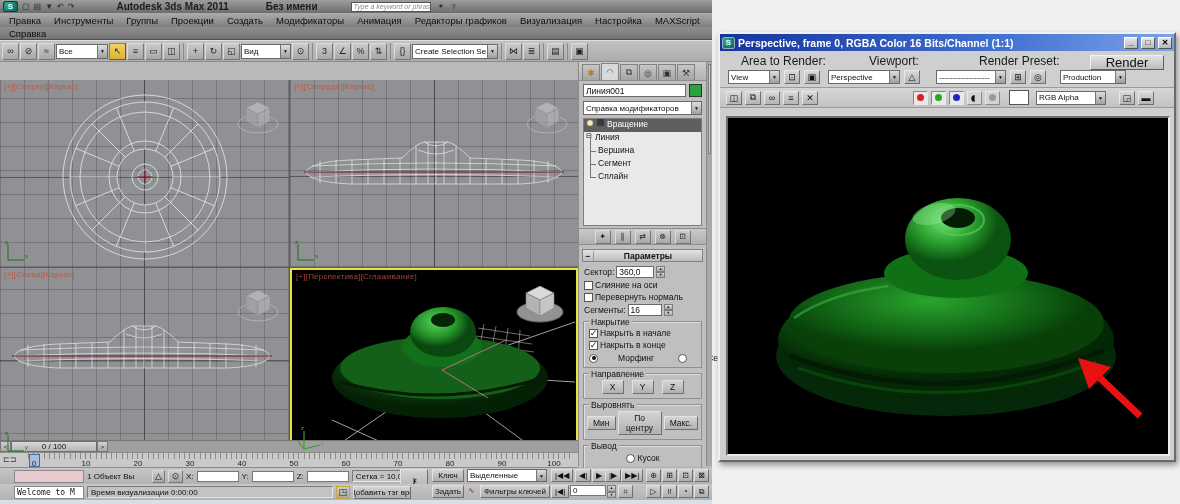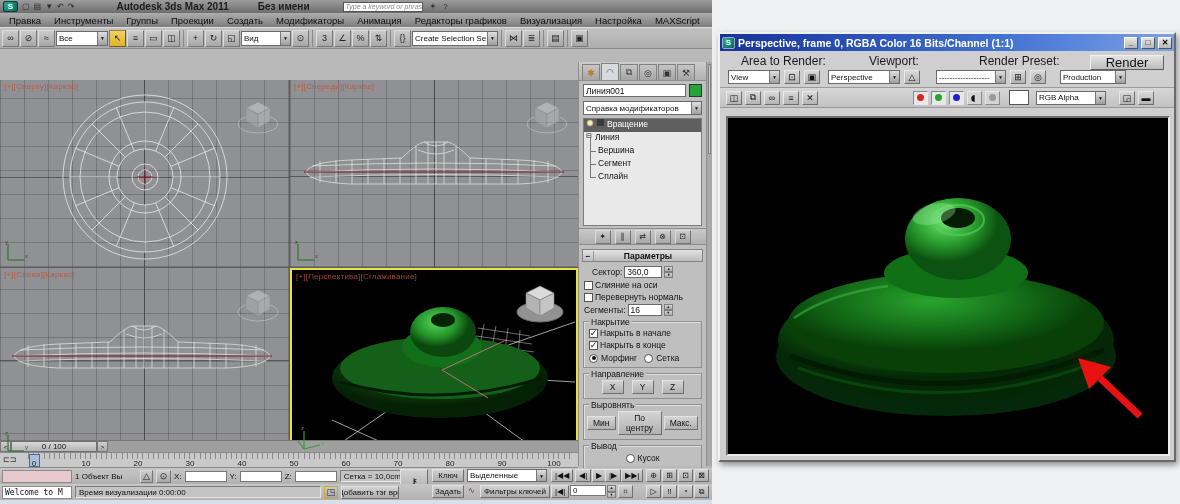--- a/index.html
+++ b/index.html
@@ -5,21 +5,21 @@
 *{box-sizing:border-box;margin:0;padding:0}
 html,body{width:1180px;height:504px;overflow:hidden}
 body{background:#eef0f1;font-family:"Liberation Sans",sans-serif;position:relative;color:#111}
 
 #maxwin{position:absolute;left:0;top:0;width:712px;height:504px;background:#b9b9b9}
 .titlebar{height:13px;background:linear-gradient(#9d9d9d,#6d6d6d);display:flex;align-items:center;gap:3px;padding:0 3px;font-size:9px}
 .logo{width:15px;height:11px;background:radial-gradient(circle at 30% 30%,#2fae9a,#0b5e56);border:1px solid #083f39;border-radius:2px;color:#eafff8;font-size:8px;font-weight:bold;display:flex;align-items:center;justify-content:center;line-height:1}
 .qat{display:flex;gap:2px;align-items:center}
 .qat span{font-size:8px;color:#2b2b2b;padding:0 1px}
 .apptitle{font-weight:bold;font-size:10px;margin-left:38px;color:#1c1c1c;white-space:nowrap}
-.doctitle{font-weight:bold;font-size:10px;margin-left:26px;color:#1c1c1c}
+.doctitle{font-weight:bold;font-size:10px;margin-left:34px;color:#1c1c1c}
 .searchbox{margin-left:30px;width:80px;height:10px;background:#fff;border:1px solid #555;font-style:italic;font-size:7px;color:#8a8a8a;padding:0 2px;display:flex;align-items:center;overflow:hidden;white-space:nowrap}
 .titleic{font-size:8px;color:#2b2b2b;margin-left:4px}
 .menubar{height:14px;background:linear-gradient(#adadad,#7d7d7d);display:flex;gap:13px;padding:0 9px;font-size:9.5px;align-items:center;white-space:nowrap}
 .menubar2{height:13px;background:linear-gradient(#8f8f8f,#747474);display:flex;padding:0 9px;font-size:9.5px;align-items:center;border-bottom:1px solid #4f4f4f}
 .menuitem{color:#0d0d0d;cursor:default}
 
 .tbar{height:22px;background:linear-gradient(#c2c2c2,#adadad);border-top:1px solid #dedede;border-bottom:1px solid #8b8b8b;display:flex;align-items:center;gap:1px;padding:0 2px;font-size:10px;white-space:nowrap}
 .tbtn{min-width:17px;height:17px;border:1px solid;border-color:#dcdcdc #767676 #767676 #dcdcdc;background:linear-gradient(#cbcbcb,#a7a7a7);display:flex;align-items:center;justify-content:center;font-size:9px;color:#222;padding:0 1px}
 .tbtn.active{background:linear-gradient(#f0d263,#ddb32e);border-color:#9a8438 #6e5c1c #6e5c1c #9a8438}
 .vsep{width:1px;height:17px;background:#8a8a8a;margin:0 2px}
@@ -69,21 +69,21 @@
 .pbtn{border:1px solid;border-color:#e2e2e2 #6f6f6f #6f6f6f #e2e2e2;background:linear-gradient(#d4d4d4,#b1b1b1);font-size:8.5px;padding:1px 5px;text-align:center}
 
 .trackbar{position:absolute;left:0;top:440px;width:578px;height:12px;background:#9f9f9f;border-top:1px solid #777;display:flex;align-items:stretch;font-size:8px}
 .tb-arrow{width:11px;background:linear-gradient(#cfcfcf,#a8a8a8);border:1px solid #777;display:flex;align-items:center;justify-content:center;font-size:6px}
 .tb-handle{width:86px;background:linear-gradient(#d8d8d8,#b4b4b4);border:1px solid #6f6f6f;display:flex;align-items:center;justify-content:center}
 .ruler{position:absolute;left:0;top:452px;width:578px;height:16px;background:#c9c9c9;border-top:1px solid #8a8a8a;border-bottom:1px solid #8a8a8a;font-size:8px}
 .ruler .ticks{position:absolute;left:28px;right:4px;top:0;height:6px;background:repeating-linear-gradient(90deg,#8b8b8b 0 1px,transparent 1px 5.2px)}
 .ruler .num{position:absolute;top:6px;transform:translateX(-50%);color:#222}
 .ruler .slider{position:absolute;left:29px;top:1px;width:11px;height:13px;background:#a8c0e0;border:1px solid #4a6a9a}
 .rulic{position:absolute;left:3px;top:2px;font-size:8px;color:#333}
-.sbar{position:absolute;left:0;width:712px;height:16px;display:flex;align-items:center;gap:3px;font-size:8px;background:linear-gradient(#c6c6c6,#b2b2b2);padding:0 2px}
+.sbar{position:absolute;left:0;width:712px;height:16px;display:flex;align-items:center;gap:3px;font-size:8px;background:linear-gradient(#c6c6c6,#b2b2b2);padding:0 14px}
 .sfld{background:#fff;border:1px solid #777;height:11px;display:flex;align-items:center;padding:0 2px}
 .sunk{background:#c3c3c3;border:1px solid;border-color:#7d7d7d #e6e6e6 #e6e6e6 #7d7d7d;height:12px;display:flex;align-items:center;padding:0 3px}
 .sbtn{border:1px solid;border-color:#e2e2e2 #6f6f6f #6f6f6f #e2e2e2;background:linear-gradient(#d2d2d2,#aeaeae);font-size:8px;height:13px;display:flex;align-items:center;justify-content:center;padding:0 3px;white-space:nowrap}
 .listener-pink{background:#e7c9ce;border:1px solid #8a8a8a;height:13px}
 .listener-white{background:#fff;border:1px solid #8a8a8a;height:13px;font-family:"DejaVu Sans Mono",monospace;font-size:8px;display:flex;align-items:center;padding:0 2px;white-space:nowrap;overflow:hidden}
 .keybig{width:28px;height:26px;border:1px solid;border-color:#e2e2e2 #6f6f6f #6f6f6f #e2e2e2;background:linear-gradient(#d2d2d2,#a9a9a9);display:flex;align-items:center;justify-content:center;font-size:11px}
 .bstrip{position:absolute;left:0;top:500px;width:712px;height:4px;background:#d7dfe9}
 
 #renderwin{position:absolute;left:718px;top:32px;width:458px;height:430px;background:#cfcfcf;border:2px solid;border-color:#f0f0f0 #6a6a6a #6a6a6a #f0f0f0;box-shadow:2px 3px 6px rgba(0,0,0,.4)}
 .rw-title{height:17px;background:linear-gradient(90deg,#16339c 0%,#3f6fd0 60%,#7ba2e8 100%);color:#fff;display:flex;align-items:center;font-size:10.5px;font-weight:bold;padding:0 2px;gap:3px;white-space:nowrap}
@@ -124,20 +124,23 @@
     <span class="menuitem">Инструменты</span>
     <span class="menuitem">Группы</span>
     <span class="menuitem">Проекции</span>
     <span class="menuitem">Создать</span>
     <span class="menuitem">Модификаторы</span>
     <span class="menuitem">Анимация</span>
     <span class="menuitem">Редакторы графиков</span>
     <span class="menuitem">Визуализация</span>
     <span class="menuitem">Настройка</span>
     <span class="menuitem">MAXScript</span>
+  </div>
+  <div class="menubar2">
+    <span class="menuitem">Справка</span>
   </div>
 
   <div class="tbar">
     <span class="tbtn">∞</span>
     <span class="tbtn">⊘</span>
     <span class="tbtn">≈</span>
     <div class="dd" style="width:52px">
       <span>Все</span>
         <span class="da">▼</span>
     </div>
@@ -419,21 +422,21 @@
       <span class="tbtn">∥</span>
       <span class="tbtn">⇄</span>
       <span class="tbtn">⊗</span>
       <span class="tbtn">⊡</span>
     </div>
     <div class="rollout">
       <span class="minus">−</span>
       <span class="rtitle">Параметры</span>
     </div>
     <div class="prow">
-      <span style="margin-left:8px">Сектор:</span>
+      <span style="">Сектор:</span>
       <span class="fld" style="width:38px">360,0</span>
       <span class="spin">
           <b>▲</b>
           <b>▼</b>
         </span>
     </div>
     <div class="prow">
       <span class="cb"></span>
       <span>Слияние на оси</span>
     </div>
@@ -452,21 +455,21 @@
     <div class="grp">
       <span class="gtitle">Накрытие</span>
       <div class="prow" style="padding:1px 2px 0">
         <span class="cb">✓</span>
         <span>Накрыть в начале</span>
       </div>
       <div class="prow" style="padding:2px 2px 0">
         <span class="cb">✓</span>
         <span>Накрыть в конце</span>
       </div>
-      <div class="prow" style="padding:3px 2px 0;gap:3px">
+      <div class="prow" style="padding:3px 2px 0;gap:20px">
         <span class="rb on"></span>
         <span>Морфинг</span>
         <span class="rb" style="margin-left:4px"></span>
         <span>Сетка</span>
       </div>
     </div>
     <div class="grp">
       <span class="gtitle">Направление</span>
       <div class="prow" style="padding:1px 2px 0;gap:8px;justify-content:center">
         <span class="pbtn" style="width:22px">X</span>

